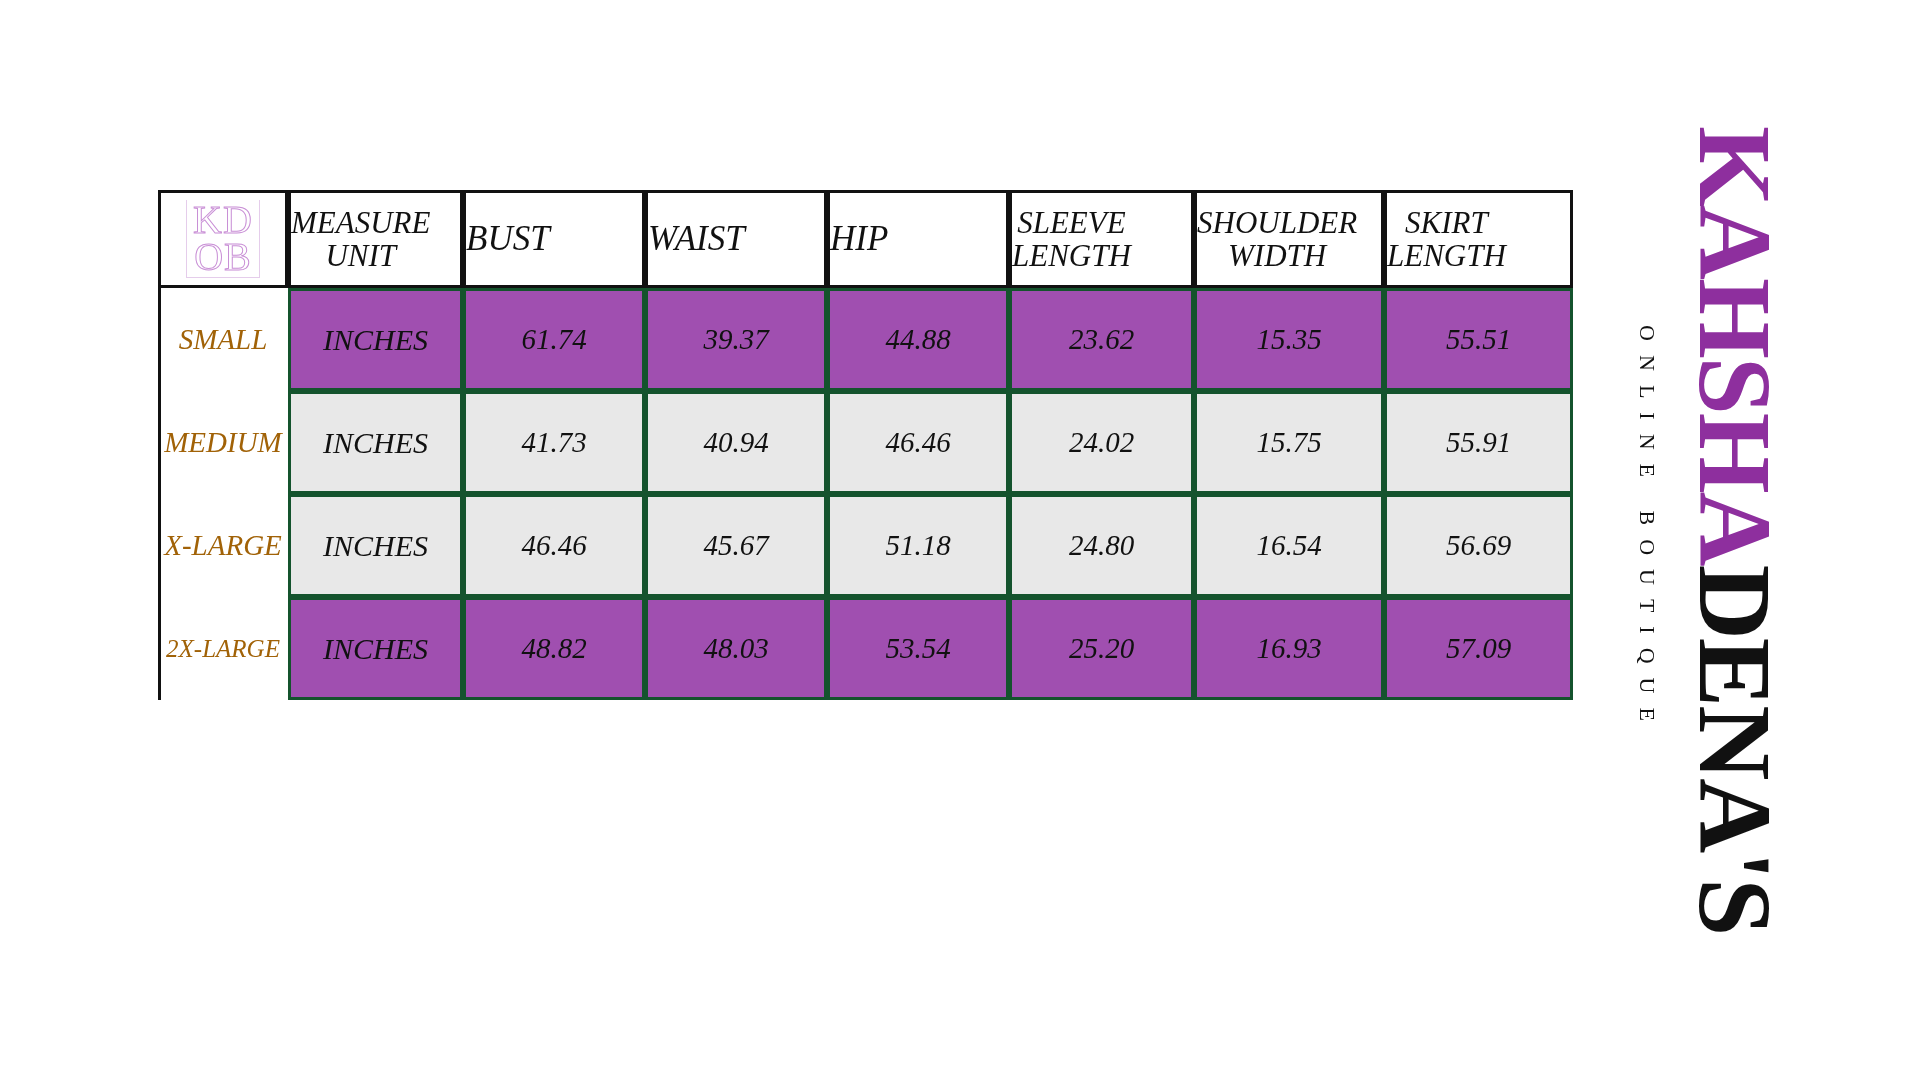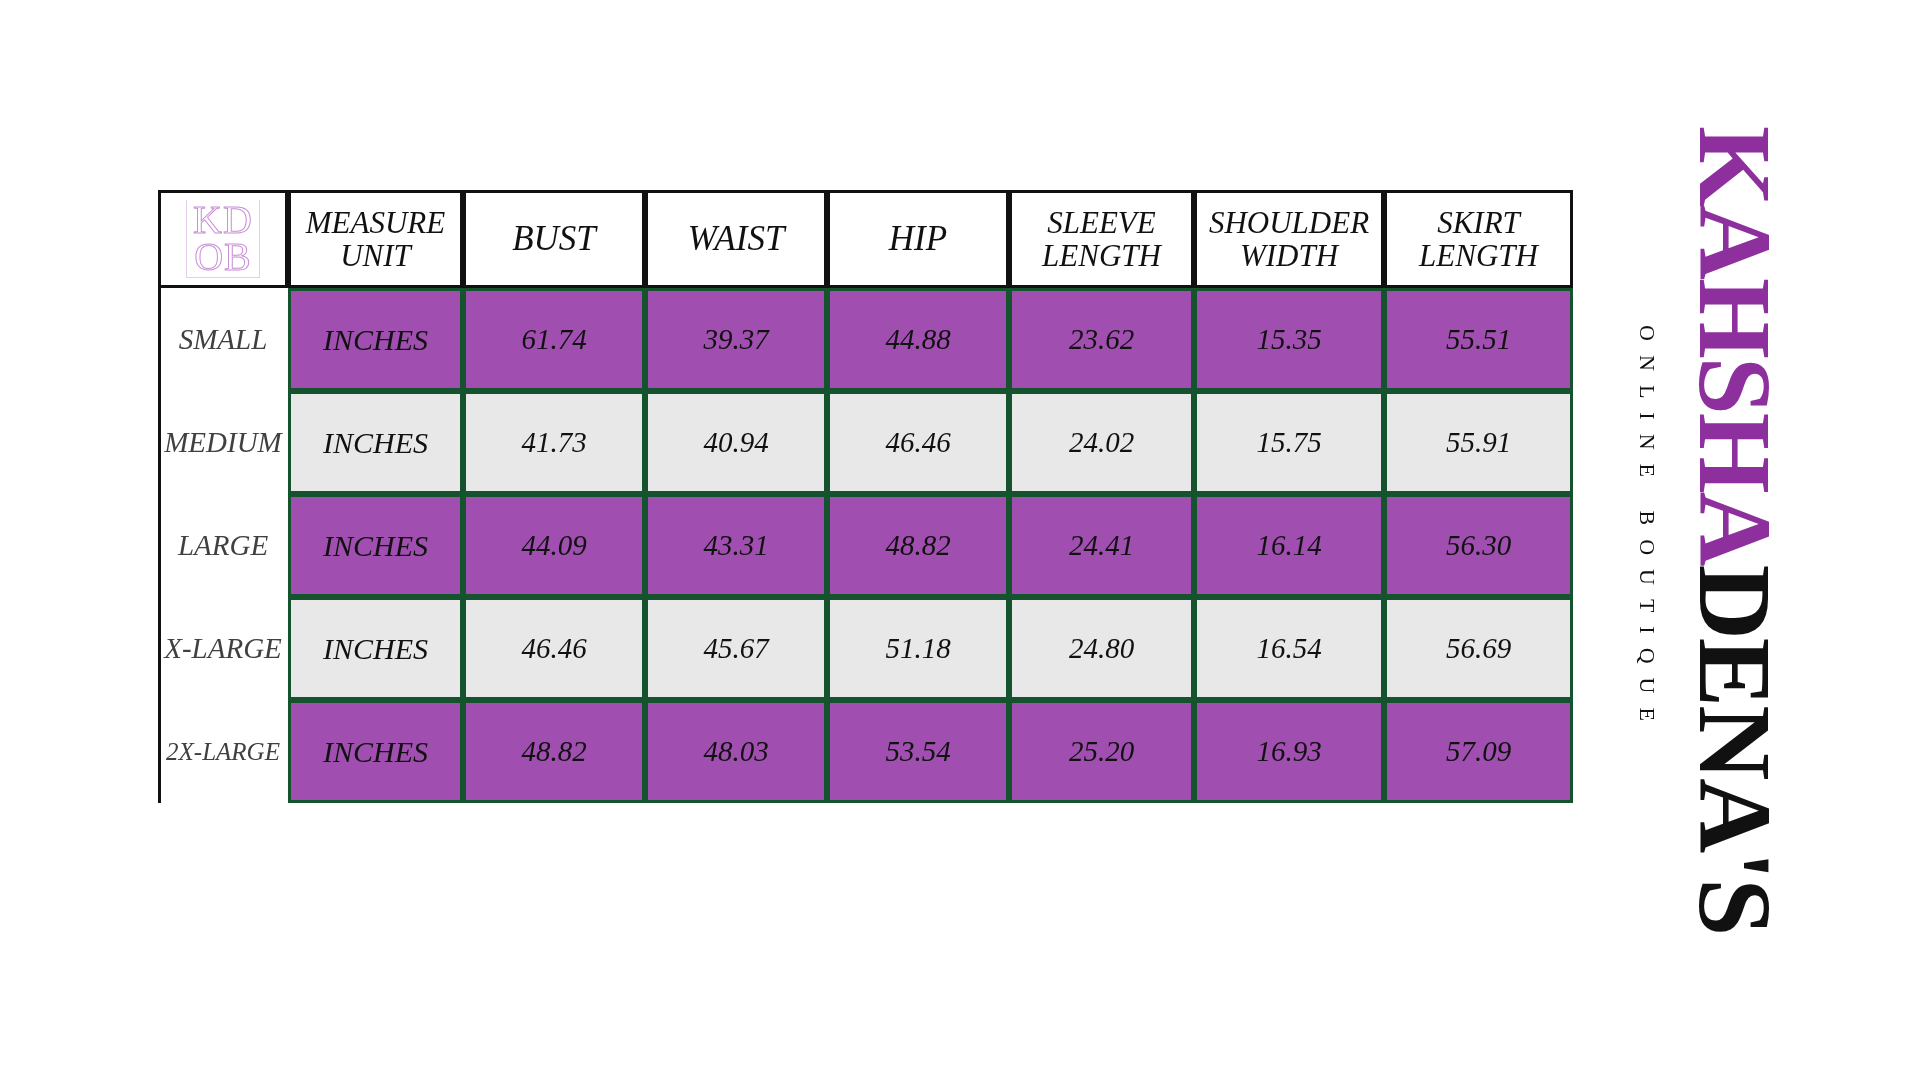--- a/index.html
+++ b/index.html
@@ -60,21 +60,21 @@
   
   tr.head-row td { height: 98px; }
 
   .cell {
     border: 3px solid #111111;
     background: #ffffff;
     height: 100%;
     box-sizing: border-box;
     display: flex;
     align-items: center;
-    justify-content: center;
+    justify-content: flex-start;
     line-height: 1.08;
   }
 
   .head-cell {
     font-size: 35px;
   }
   .head-cell.two-line {
     font-size: 31px;
   }
   .head-cell .lines {
@@ -125,21 +125,21 @@
     border-right: 1px solid #e5cdeb;
     border-bottom: 1px solid #e5cdeb;
     pointer-events: none;
   }
 
   
   .size-label {
     font-size: 29px;
     font-style: italic;
     text-align: center;
-    color: #404040;
+    color: #a16207;
     display: flex;
     align-items: center;
     justify-content: center;
     height: 100%;
     box-sizing: border-box;
     background: #ffffff;
   }
   .size-label.small-text { font-size: 25px; }
 
   
@@ -368,46 +368,20 @@
               <div class="data-cell even">24.02</div>
             </td>
           <td>
               <div class="data-cell even">15.75</div>
             </td>
           <td>
               <div class="data-cell even">55.91</div>
             </td>
         </tr>
 
-        <tr class="data-row">
-          <td class="vrule-cell">
-            <div class="size-label">LARGE</div>
-          </td>
-          <td>
-              <div class="data-cell unit odd">INCHES</div>
-            </td>
-          <td>
-              <div class="data-cell odd">44.09</div>
-            </td>
-          <td>
-              <div class="data-cell odd">43.31</div>
-            </td>
-          <td>
-              <div class="data-cell odd">48.82</div>
-            </td>
-          <td>
-              <div class="data-cell odd">24.41</div>
-            </td>
-          <td>
-              <div class="data-cell odd">16.14</div>
-            </td>
-          <td>
-              <div class="data-cell odd">56.30</div>
-            </td>
-        </tr>
 
         <tr class="data-row">
           <td class="vrule-cell">
             <div class="size-label">X-LARGE</div>
           </td>
           <td>
               <div class="data-cell unit even">INCHES</div>
             </td>
           <td>
               <div class="data-cell even">46.46</div>

